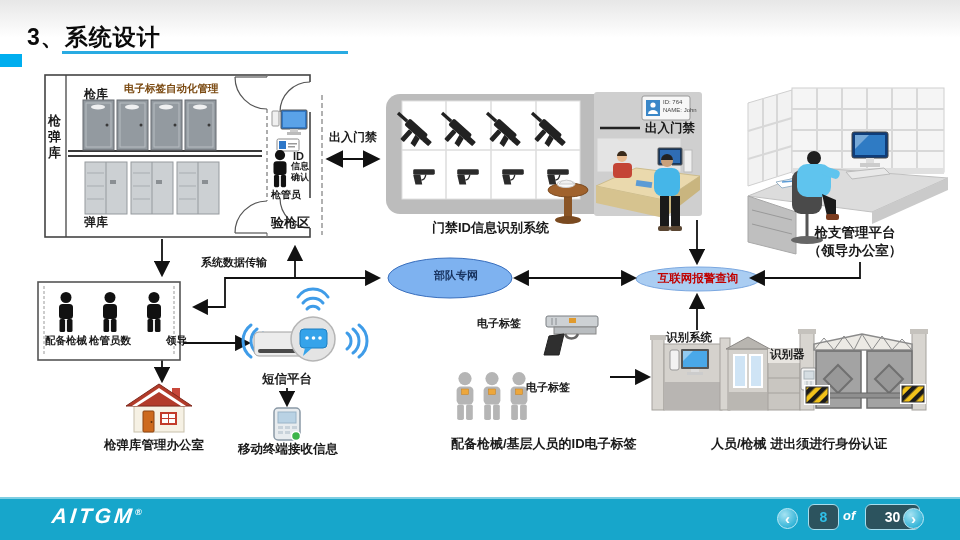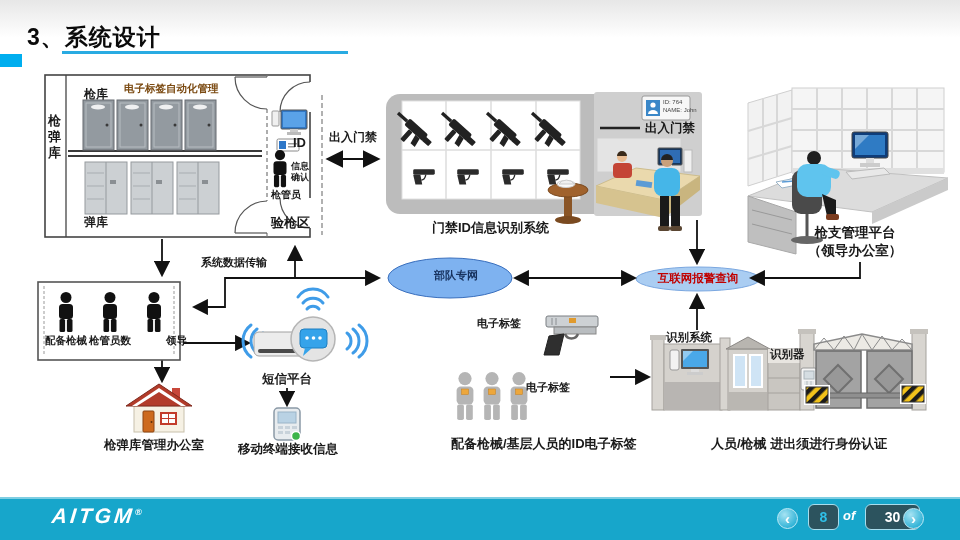--- a/index.html
+++ b/index.html
@@ -423,21 +423,21 @@
 </svg>
 
 <div class="lbl title" style="left:27px;top:24px;">3、系统设计</div>
 <div class="underline"></div>
 <div class="accent-block"></div>
 
 <div class="lbl" style="left:48px;top:113px;width:16px;font-size:13px;white-space:normal;word-break:break-all;line-height:16px;">枪弹库</div>
 <div class="lbl" style="left:84px;top:80px;font-size:12px;margin-top:8px;">枪库</div>
 <div class="lbl" style="left:124px;top:82px;font-size:10.5px;color:#7b4a12;">电子标签自动化管理</div>
 <div class="lbl" style="left:84px;top:216px;font-size:12px;">弹库</div>
-<div class="lbl" style="left:293px;top:136px;font-size:13px;">ID</div>
+<div class="lbl" style="left:293px;top:150px;font-size:11px;">ID</div>
 <div class="lbl" style="left:291px;top:161px;font-size:9px;">信息</div>
 <div class="lbl" style="left:291px;top:172px;font-size:9px;">确认</div>
 <div class="lbl" style="left:271px;top:189px;font-size:10px;">枪管员</div>
 <div class="lbl" style="left:271px;top:216px;font-size:13px;">验枪区</div>
 
 <div class="lbl" style="left:329px;top:131px;font-size:12px;">出入门禁</div>
 <div class="lbl" style="left:432px;top:221px;font-size:13px;">门禁ID信息识别系统</div>
 <div class="lbl tiny" style="left:663px;top:99px;">ID: 764</div>
 <div class="lbl tiny" style="left:663px;top:107px;">NAME: John</div>
 <div class="lbl" style="left:645px;top:121px;font-size:12.5px;">出入门禁</div>

